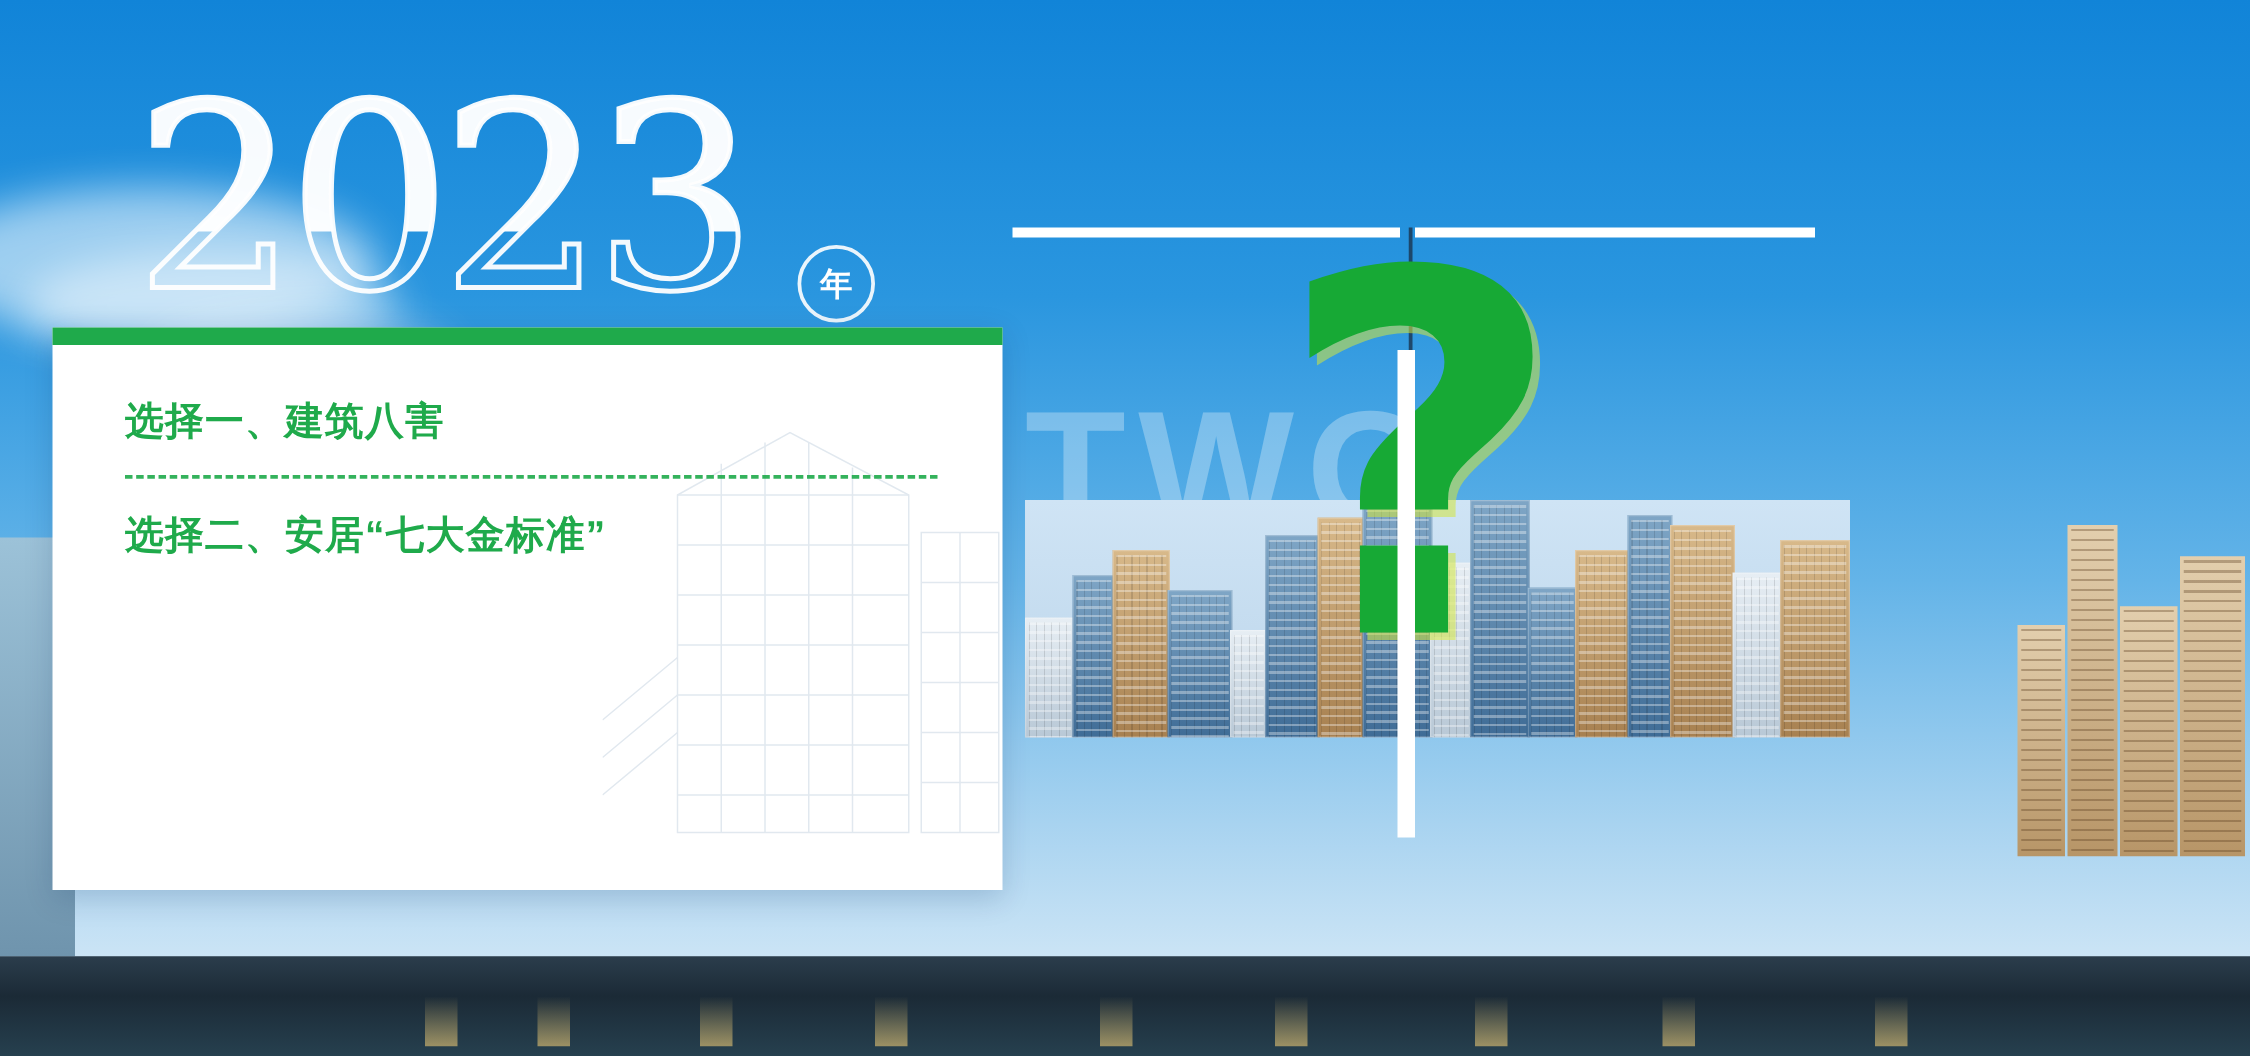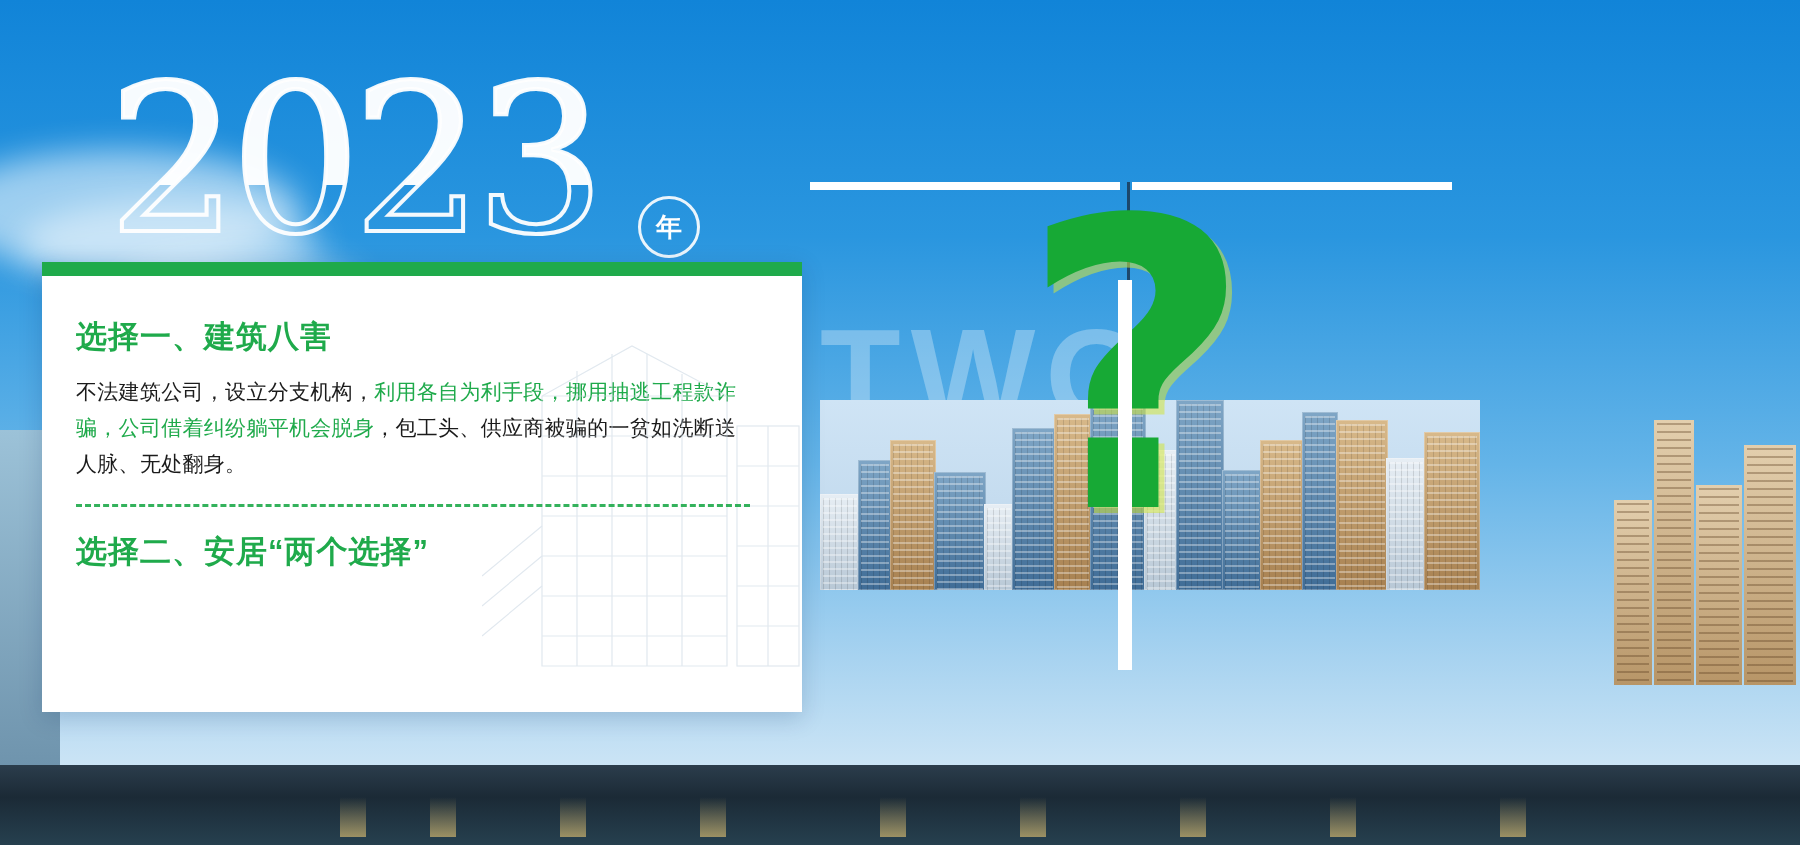--- a/index.html
+++ b/index.html
@@ -113,21 +113,21 @@
   .cta .cta-arrows{
     color:#1414e6;font-size:40px;font-weight:400;margin-left:16px;letter-spacing:-2px;
   }
   
   .card{
     position:absolute;left:42px;top:262px;width:760px;height:450px;
     background:#ffffff;z-index:6;
     box-shadow:0 6px 22px rgba(0,40,90,.18);
   }
   .card-top{height:14px;background:#1faa4b;}
-  .card-body{padding:40px 52px 0 34px;position:relative;}
+  .card-body{padding:40px 52px 0 58px;position:relative;}
   .blueprint{
     position:absolute;right:-10px;top:0;width:330px;height:430px;opacity:.55;pointer-events:none;
   }
   .sec-title{
     color:#1faa4b;font-size:31px;font-weight:700;letter-spacing:1px;margin:0 0 16px 0;
   }
   .sec-p{
     font-size:21px;line-height:1.72;color:#1b1b1b;margin:0;letter-spacing:.3px;
   }
   .g{color:#1faa4b;}
@@ -224,25 +224,24 @@
           <path d="M60 120 L245 120 M60 160 L245 160 M60 200 L245 200 M60 240 L245 240 M60 280 L245 280 M60 320 L245 320 M60 360 L245 360"></path>
           <path d="M95 95 L95 390 M130 78 L130 390 M165 78 L165 390 M200 98 L200 390"></path>
           <rect x="255" y="150" width="62" height="240"></rect>
           <path d="M255 190 L317 190 M255 230 L317 230 M255 270 L317 270 M255 310 L317 310 M255 350 L317 350"></path>
           <path d="M286 150 L286 390"></path>
           <path d="M0 300 L60 250 M0 330 L60 280 M0 360 L60 310"></path>
         </g>
       </svg>
 
       <h2 class="sec-title">选择一、建筑八害</h2>
-      <p class="sec-p"><span>不法建筑公司，设立分支机构，</span><span class="g">利用各自为利手段，挪用抽逃工程款诈骗，公司借着纠纷躺平机会脱身</span><span>，包工头、供应商被骗的一贫如洗断送人脉、无处翻身。</span></p>
 
       <div class="divider"></div>
 
-      <h2 class="sec-title sec2">选择二、安居“两个选择”</h2>
+      <h2 class="sec-title sec2">选择二、安居“七大金标准”</h2>
 
     </div>
   </div>
 
   <div class="bottomstrip">
     <div class="glow" style="left:340px;"></div>
     <div class="glow" style="left:430px;"></div>
     <div class="glow" style="left:560px;"></div>
     <div class="glow" style="left:700px;"></div>
     <div class="glow" style="left:880px;"></div>

